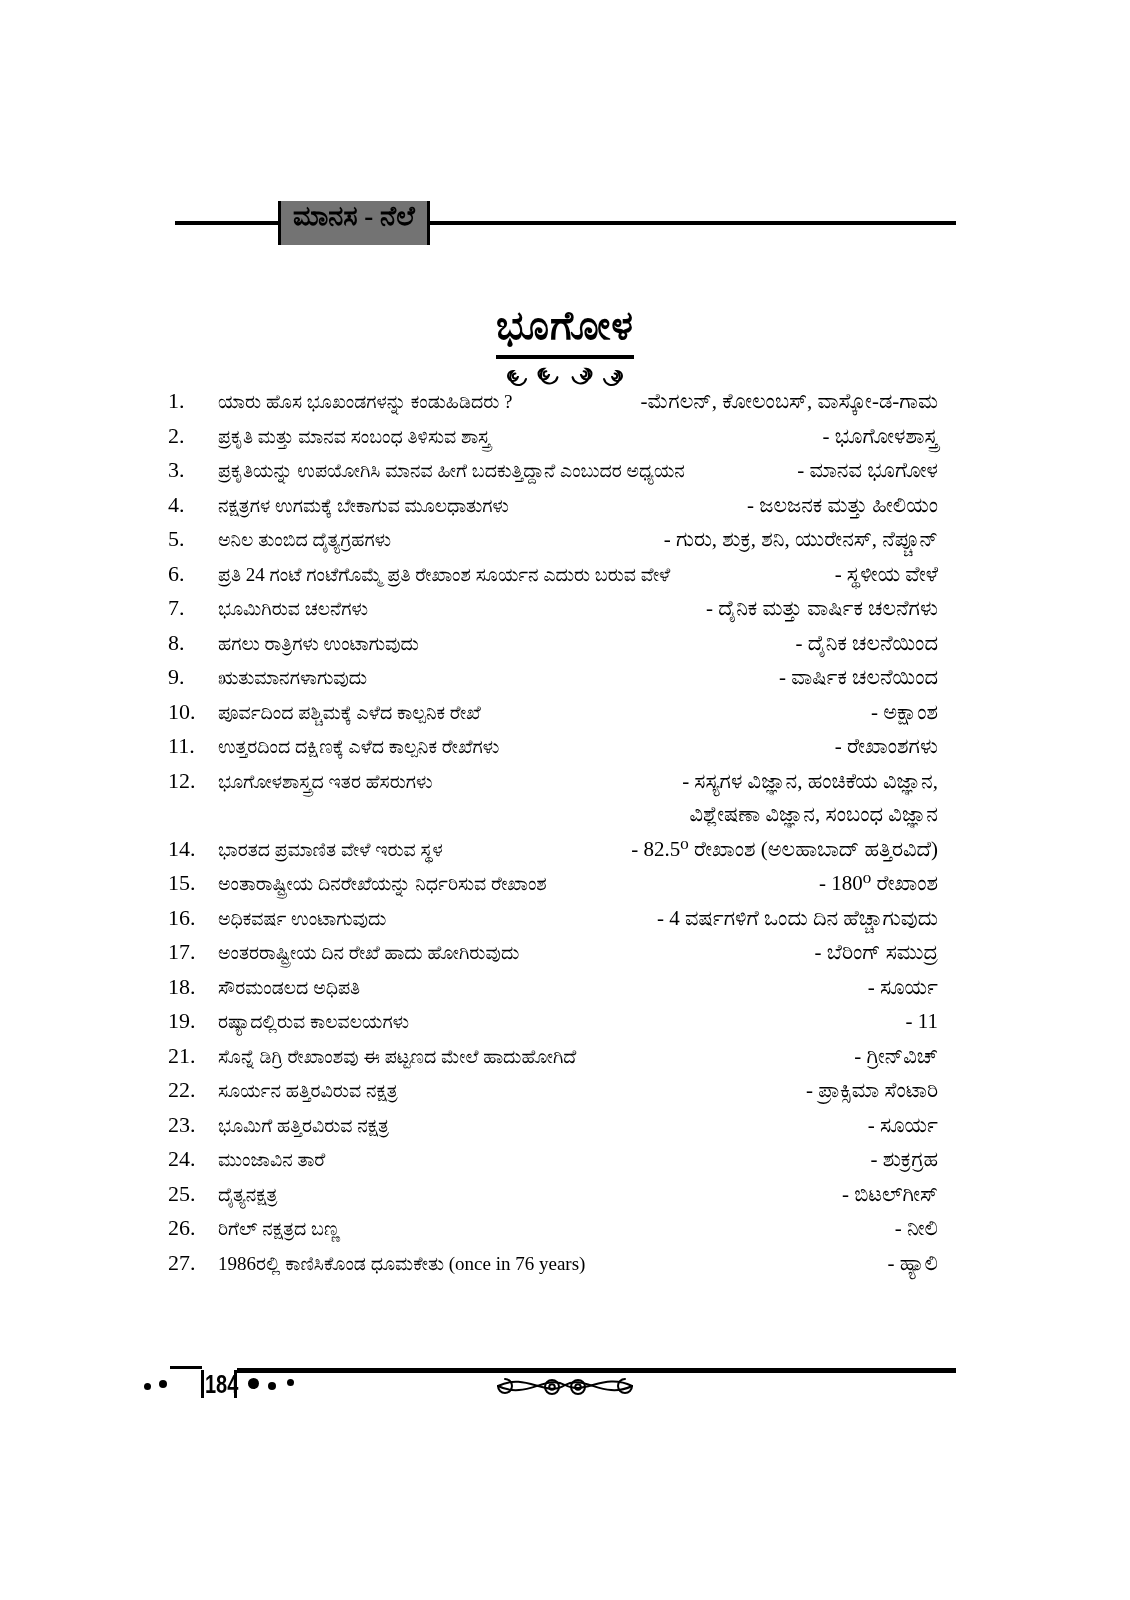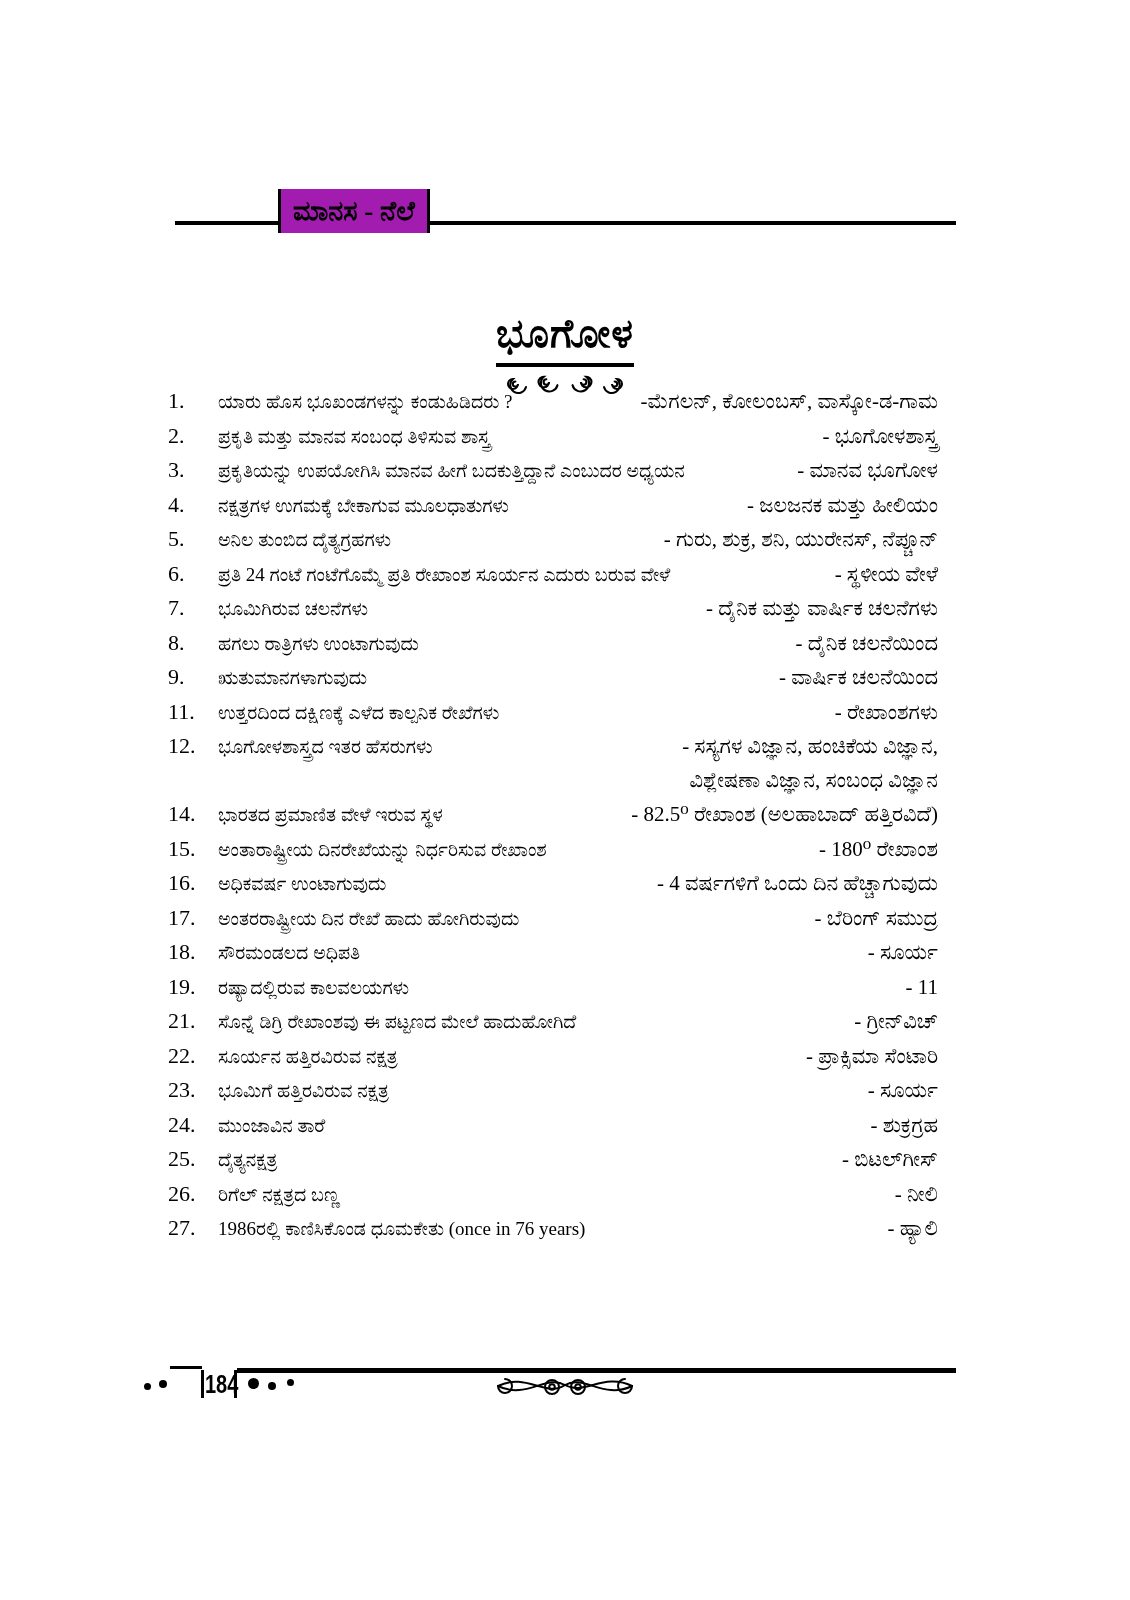--- a/index.html
+++ b/index.html
@@ -4,28 +4,28 @@
 <style>
   html,body{margin:0;padding:0;background:#ffffff;}
   .page{
     position:relative;width:1130px;height:1600px;background:#ffffff;
     font-family:"Liberation Serif","DejaVu Serif",serif;color:#000;
     overflow:hidden;
   }
   
   .header-rule{position:absolute;left:175px;top:221px;width:781px;height:4px;background:#000;}
   .header-label-box{
-    position:absolute;left:278px;top:189px;height:44px;
-    display:flex;align-items:center;background:#a21caf;
+    position:absolute;left:278px;top:201px;height:44px;
+    display:flex;align-items:flex-start;background:#737373;
     border-left:3px solid #000;border-right:3px solid #000;
     padding:0 12px;z-index:2;
   }
   .header-label{font-size:27px;font-weight:bold;white-space:nowrap;}
   
-  .title-block{position:absolute;left:0;top:306px;width:1130px;text-align:center;margin-top:8px;}
+  .title-block{position:absolute;left:0;top:306px;width:1130px;text-align:center;}
   .page-title{margin:0;font-size:40px;line-height:1;font-weight:bold;letter-spacing:1px;}
   .title-underline{width:138px;height:4px;background:#000;margin:9px auto 0;}
   .title-ornament{display:block;margin:2px auto 0;}
   
   .qa-list{position:absolute;left:168px;top:384px;width:770px;}
   .qa-row{display:flex;align-items:baseline;min-height:33.5px;}
   .qa-number{flex:0 0 50px;font-size:22px;line-height:33.5px;}
   .qa-question{font-size:19px;line-height:33.5px;padding-right:10px;}
   .qa-answer{
     margin-left:auto;flex-shrink:0;text-align:right;font-weight:normal;
@@ -116,20 +116,25 @@
       </div>
       <div class="qa-row">
         <span class="qa-number">8.</span>
         <span class="qa-question">ಹಗಲು ರಾತ್ರಿಗಳು ಉಂಟಾಗುವುದು</span>
         <span class="qa-answer">- ದೈನಿಕ ಚಲನೆಯಿಂದ</span>
       </div>
       <div class="qa-row">
         <span class="qa-number">9.</span>
         <span class="qa-question">ಋತುಮಾನಗಳಾಗುವುದು</span>
         <span class="qa-answer">- ವಾರ್ಷಿಕ ಚಲನೆಯಿಂದ</span>
+      </div>
+      <div class="qa-row">
+        <span class="qa-number">10.</span>
+        <span class="qa-question">ಪೂರ್ವದಿಂದ ಪಶ್ಚಿಮಕ್ಕೆ ಎಳೆದ ಕಾಲ್ಪನಿಕ ರೇಖೆ</span>
+        <span class="qa-answer">- ಅಕ್ಷಾಂಶ</span>
       </div>
       <div class="qa-row">
         <span class="qa-number">11.</span>
         <span class="qa-question">ಉತ್ತರದಿಂದ ದಕ್ಷಿಣಕ್ಕೆ ಎಳೆದ ಕಾಲ್ಪನಿಕ ರೇಖೆಗಳು</span>
         <span class="qa-answer">- ರೇಖಾಂಶಗಳು</span>
       </div>
       <div class="qa-row">
         <span class="qa-number">12.</span>
         <span class="qa-question">ಭೂಗೋಳಶಾಸ್ತ್ರದ ಇತರ ಹೆಸರುಗಳು</span>
         <span class="qa-answer">- ಸಸ್ಯಗಳ ವಿಜ್ಞಾನ, ಹಂಚಿಕೆಯ ವಿಜ್ಞಾನ,

